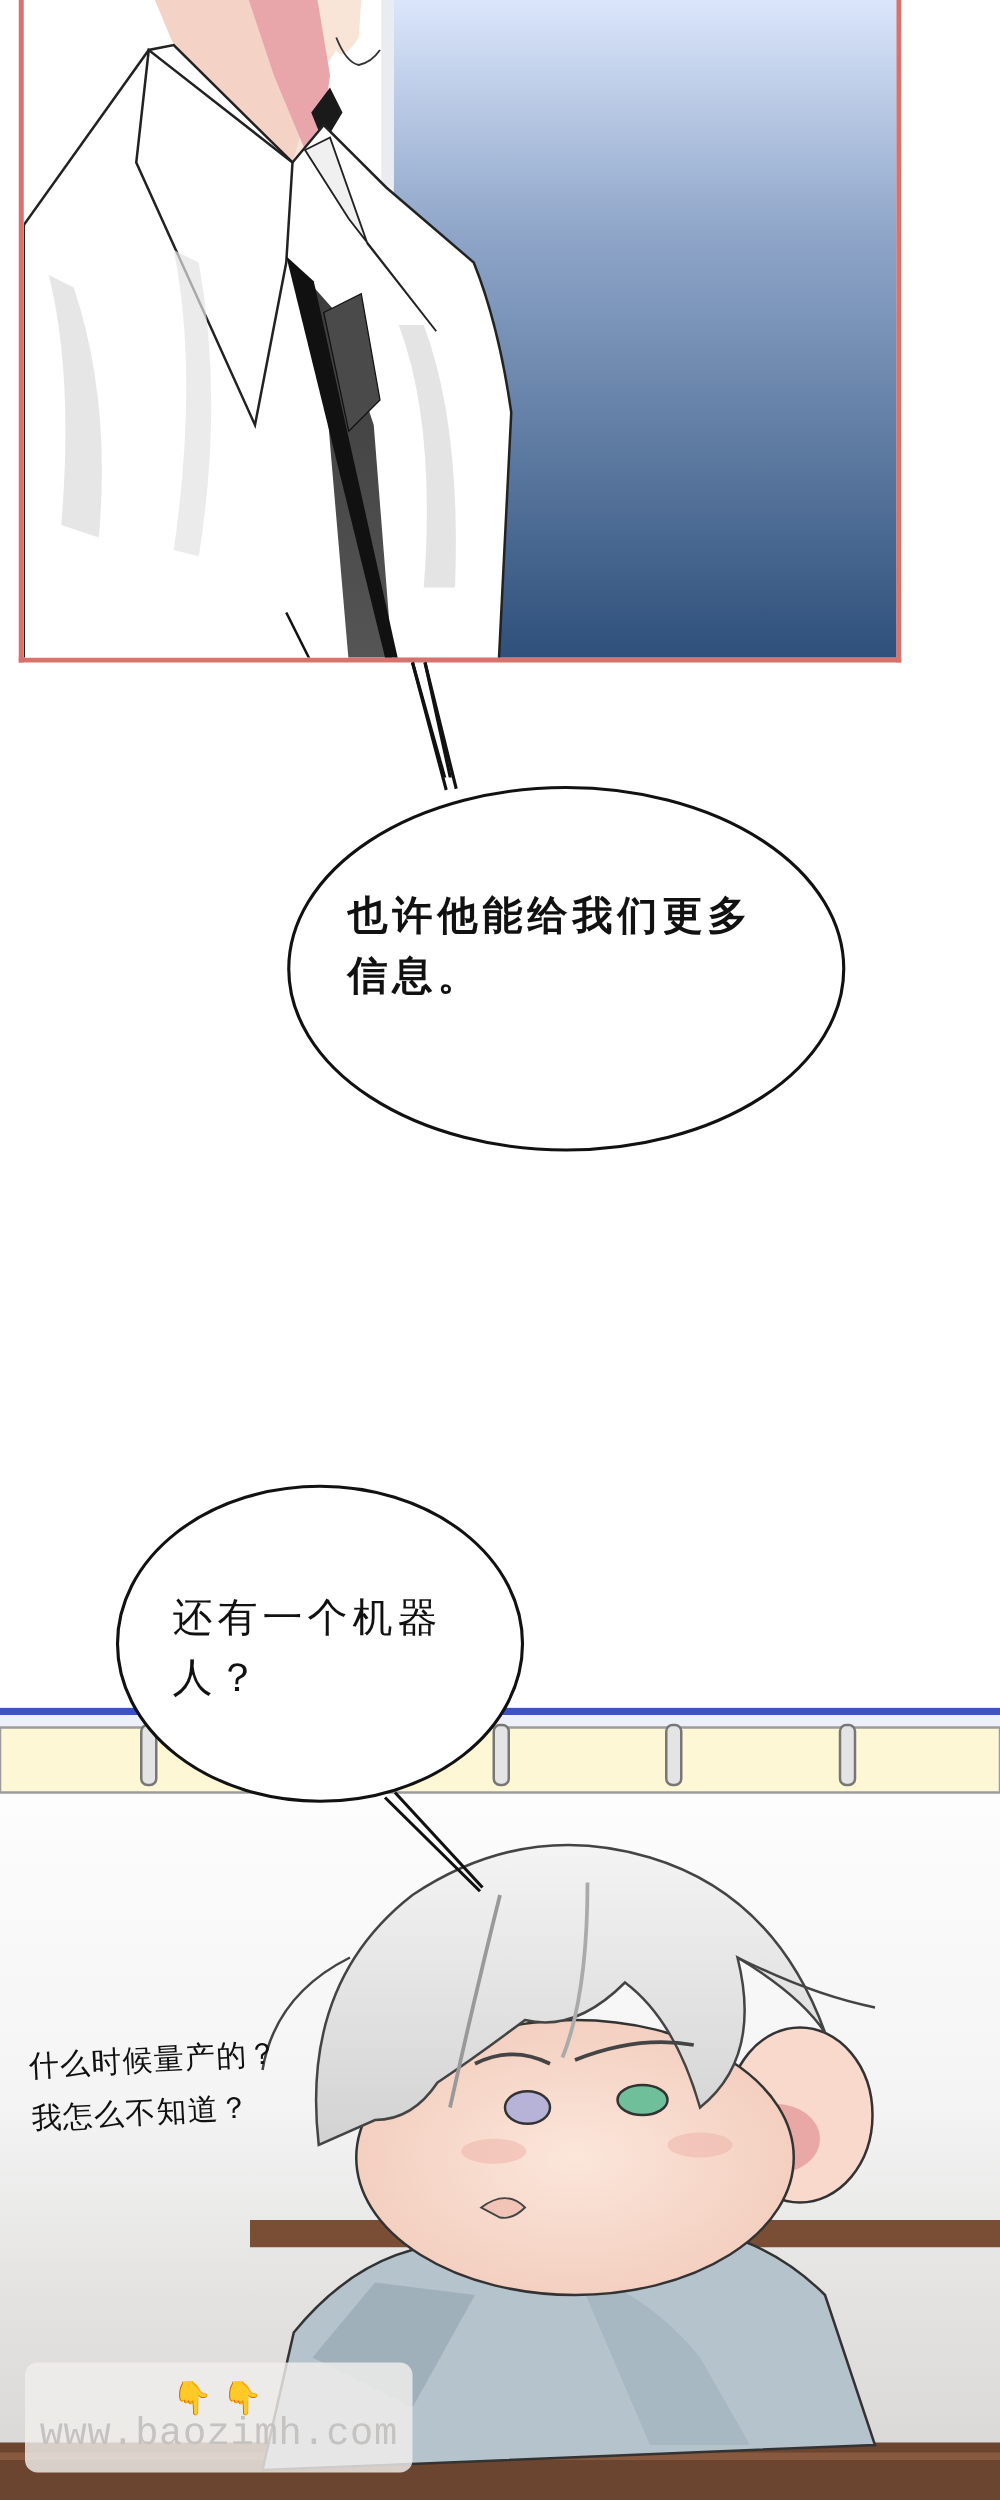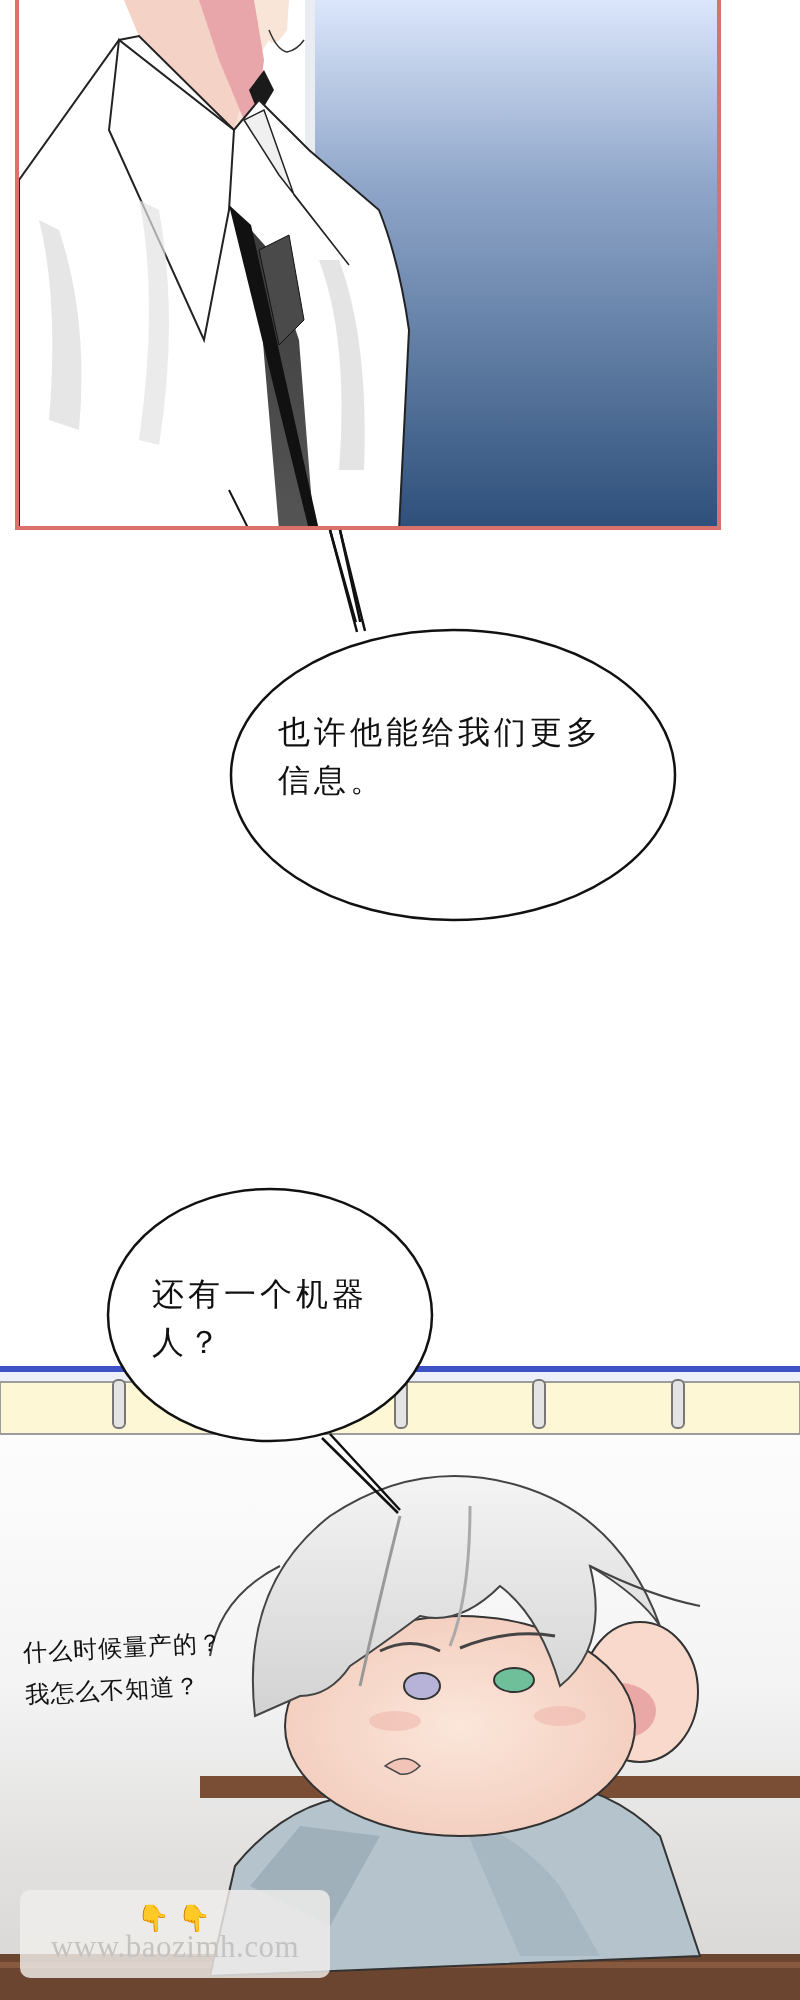--- a/index.html
+++ b/index.html
@@ -31,21 +31,21 @@
     }
 
     
     .watermark {
       position: absolute; left: 20px; top: 1890px; width: 310px; height: 88px;
       background: rgba(240,238,236,0.82); border-radius: 10px;
       display: flex; flex-direction: column; align-items: center; justify-content: center;
     }
     .wm-row1 { display: flex; align-items: center; gap: 6px; font-size: 28px; color: #bdbab8; font-weight: bold; letter-spacing: 2px; }
     .wm-hand { font-size: 26px; color: #e8a916; }
-    .wm-url { font-size: 31px; color: #c5c3c1; font-family: Liberation Serif, serif; letter-spacing: 0.5px; margin-top: -4px; }
+    .wm-url { font-size: 31px; color: #c5c3c1; font-family: Liberation Mono, monospace; letter-spacing: 0.5px; margin-top: -4px; }
   </style>
 </head>
 <body>
 
 <div class="panel1">
   <svg width="706" height="530" viewBox="0 0 706 530">
     <defs>
       <linearGradient id="win" x1="0" y1="0" x2="0" y2="1">
         <stop offset="0" stop-color="#dbe6fb"></stop>
         <stop offset="0.35" stop-color="#8fa6c9"></stop>
@@ -85,21 +85,21 @@
   </svg>
 </div>
 
 <div class="bubble-wrap" style="left:230px; top:490px; width:460px; height:440px;">
   <svg width="460" height="440">
     <path d="M100 40 L128 140 L132 140 L110 40" fill="none" stroke="#111" stroke-width="2.5"></path>
     <ellipse cx="223" cy="285" rx="222" ry="145" fill="#ffffff" stroke="#111" stroke-width="2.5"></ellipse>
     <rect x="106" y="132" width="30" height="16" fill="#ffffff"></rect>
     <path d="M100 40 L127 142 M110 40 L135 141" stroke="#111" stroke-width="2.5"></path>
   </svg>
-  <div class="bubble-text" style="left:48px; top:218px;">
+  <div class="bubble-text" style="left:48px; top:218px;font-weight:bold;">
     <div>也许他能给我们更多</div>
     <div>信息。</div>
   </div>
 </div>
 
 <div class="panel2">
   <svg width="800" height="634" viewBox="0 0 800 634">
     <defs>
       <linearGradient id="bg2" x1="0" y1="0" x2="0" y2="1">
         <stop offset="0" stop-color="#ffffff"></stop>
@@ -158,21 +158,21 @@
     <ellipse cx="422" cy="320" rx="18" ry="13" fill="#b7b3d8" stroke="#333" stroke-width="2"></ellipse>
     <ellipse cx="514" cy="314" rx="20" ry="12" fill="#6fc09a" stroke="#333" stroke-width="2"></ellipse>
 
     <ellipse cx="395" cy="355" rx="26" ry="10" fill="#f0b7ad" opacity="0.6"></ellipse>
     <ellipse cx="560" cy="350" rx="26" ry="10" fill="#f0b7ad" opacity="0.6"></ellipse>
 
     <path d="M385 400 Q405 385 420 400 Q410 410 400 408 Z" fill="#f2c4b8" stroke="#444" stroke-width="1.5"></path>
   </svg>
 </div>
 
-<div class="bubble-wrap" style="left:104px; top:1180px; width:340px; height:340px;">
+<div class="bubble-wrap" style="left:90px; top:1180px; width:340px; height:340px;">
   <svg width="340" height="340">
     <path d="M218 258 L294 333 M226 254 L296 330" stroke="#111" stroke-width="2.5"></path>
     <ellipse cx="166" cy="135" rx="162" ry="126" fill="#ffffff" stroke="#111" stroke-width="2.5"></ellipse>
   </svg>
   <div class="bubble-text" style="left:48px; top:90px;">
     <div>还有一个机器</div>
     <div>人？</div>
   </div>
 </div>
 

